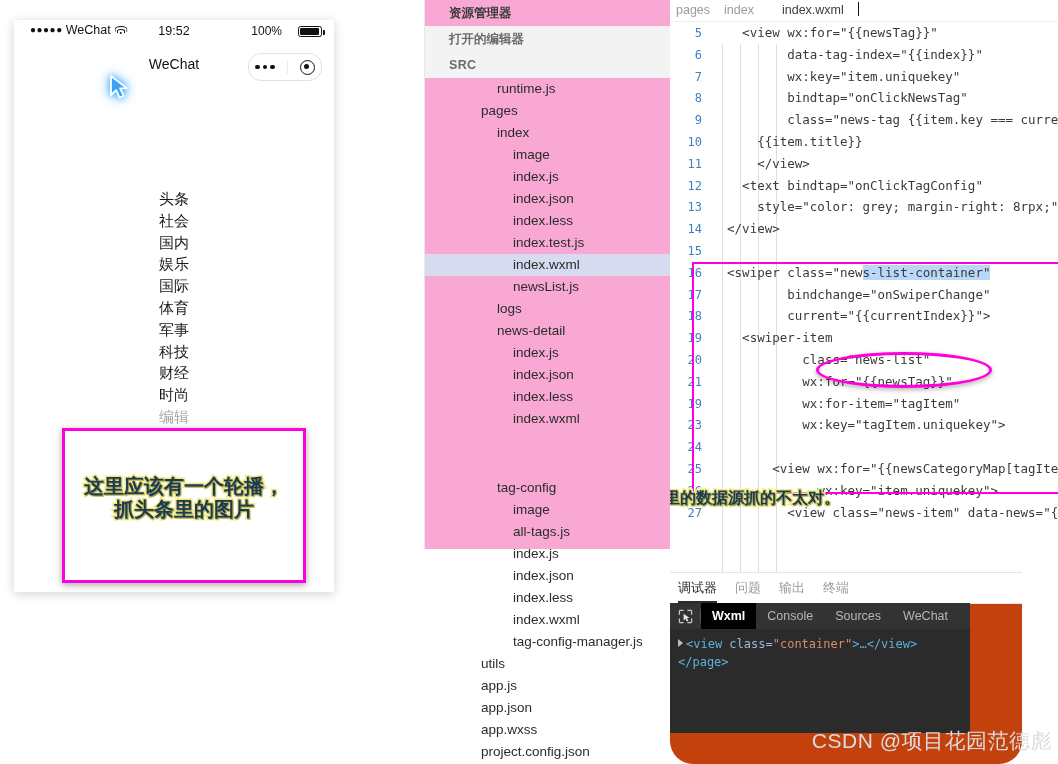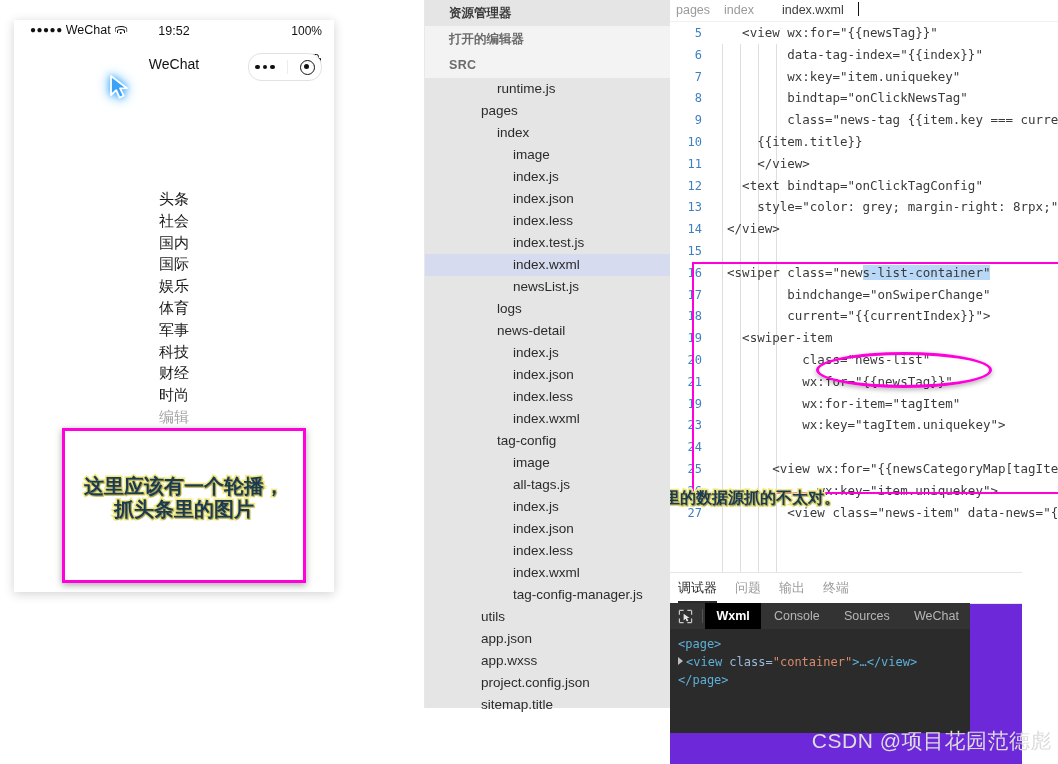--- a/index.html
+++ b/index.html
@@ -29,21 +29,21 @@
   }
   #status-left{position:absolute;left:16px;top:3px;display:flex;align-items:center;gap:3px;}
   .dots{letter-spacing:.5px;font-size:10px;line-height:1;}
   #carrier{font-size:12.5px;}
   .wifi-ico{display:inline-block;width:12px;height:11px;position:relative;margin-left:1px;}
   .wifi-ico i{position:absolute;border:1.4px solid #111;border-bottom:none;border-radius:50% 50% 0 0;left:50%;transform:translateX(-50%);}
   .wifi-ico i:nth-child(1){width:11px;height:5px;top:1px;}
   .wifi-ico i:nth-child(2){width:6px;height:3px;top:4px;}
   .wifi-ico i:nth-child(3){width:2.5px;height:2.5px;top:7px;background:#111;border:none;border-radius:50%;}
   #status-time{position:absolute;left:0;right:0;top:4px;text-align:center;font-size:12.5px;}
-  #status-right{position:absolute;right:12px;top:4px;display:flex;align-items:center;gap:16px;font-size:12px;flex-direction:column;}
+  #status-right{position:absolute;right:12px;top:4px;display:flex;align-items:center;gap:16px;font-size:12px;}
   .battery{width:24px;height:11px;border:1.3px solid #111;border-radius:2.5px;position:relative;box-sizing:border-box;}
   .battery:after{content:"";position:absolute;right:-3.5px;top:3px;width:2px;height:5px;background:#111;border-radius:0 1px 1px 0;}
   .battery .fill{position:absolute;left:1px;top:1px;bottom:1px;width:19px;background:#111;border-radius:1px;}
 
   #nav-bar{position:absolute;left:0;top:26px;width:320px;height:40px;}
   #nav-title{position:absolute;left:0;right:0;top:10px;text-align:center;font-size:14px;color:#111;}
   #capsule{
     position:absolute;right:12px;top:7px;width:72px;height:26px;
     border:1px solid #e2e2e2;border-radius:13px;background:#fff;
     display:flex;align-items:center;justify-content:space-around;
@@ -76,22 +76,22 @@
     paint-order:stroke fill;
     text-shadow:1px 1px 1px rgba(0,0,0,.35);
   }
   #swiper-anno{
     position:absolute;left:0;right:0;top:44px;text-align:center;
     font-size:20px;line-height:23px;
   }
 
   
   #explorer{
-    position:absolute;left:424px;top:0;width:246px;height:708px;
-    background:#e5e5e5;
+    position:absolute;left:424px;top:0;width:246px;height:549px;
+    background:#f9a8d4;
     border-left:1px solid #e8e8e8;
     font-size:13px;color:#2b2b2b;
   }
   #exp-title{height:26px;line-height:26px;padding-left:24px;font-size:12.5px;color:#3b3b3b;font-weight:bold;}
   .exp-section{height:26px;line-height:26px;background:#f3f3f3;color:#6b6b6b;font-weight:bold;font-size:12.5px;}
   #exp-openeditors{padding-left:24px;}
   #exp-src{padding-left:24px;letter-spacing:.3px;}
   .tree{position:relative;}
   .tree-row{height:22px;line-height:22px;white-space:nowrap;color:#2b2b2b;font-size:13.5px;}
   .tree-row.sel{background:#d6dbf0;}
@@ -128,28 +128,28 @@
     position:absolute;left:146px;top:330px;width:170px;height:30px;
     border:3px solid #ff00dd;border-radius:50%;
     box-shadow:0 2px 5px rgba(0,0,0,.3);
     pointer-events:none;
   }
   #code-anno{
     position:absolute;left:-22px;top:466px;font-size:16px;line-height:20px;white-space:nowrap;
   }
 
   
-  #bottom-panel{position:absolute;left:670px;top:572px;width:352px;height:192px;background:#6d28d9;}
+  #bottom-panel{position:absolute;left:670px;top:572px;width:352px;height:192px;background:#c2410c;border-radius:23px;}
   #panel-tabs{height:30px;border-top:1px solid #e6e6e6;border-bottom:1px solid #e6e6e6;display:flex;align-items:center;padding-left:8px;gap:18px;background:#fff;}
   .ptab{font-size:13px;color:#9b9b9b;height:30px;line-height:30px;position:relative;}
   .ptab.active{color:#2b2b2b;}
   .ptab.active:after{content:"";position:absolute;left:0;right:0;bottom:0;height:2px;background:#2b2b2b;}
 
   #devtools{position:absolute;left:0;top:31px;width:300px;height:130px;background:#2b2b2b;}
-  #dt-tabs{height:26px;display:flex;align-items:stretch;background:#333;justify-content:space-between;}
+  #dt-tabs{height:26px;display:flex;align-items:stretch;background:#333;}
   #dt-inspect{width:30px;display:flex;align-items:center;justify-content:center;}
   #dt-sep{width:1px;background:#555;margin:6px 0;}
   .dtab{padding:0 11px;display:flex;align-items:center;font-size:12.5px;color:#b6b6b6;}
   .dtab.active{background:#000;color:#fff;font-weight:bold;}
   #dt-body{padding:6px 8px;font-family:"DejaVu Sans Mono","Liberation Mono",monospace;font-size:12px;line-height:18px;color:#8ab4f8;}
   .dt-row{white-space:pre;}
   .tri{display:inline-block;width:0;height:0;border-left:5px solid #bdbdbd;border-top:4px solid transparent;border-bottom:4px solid transparent;margin-right:3px;vertical-align:1px;}
   .tag{color:#5db0d7;}
   .attr{color:#9bbbdc;}
   .attrval{color:#d88c6a;}
@@ -204,22 +204,22 @@
       <div id="cursor">
         <svg width="34" height="34" viewBox="0 0 34 34">
           <path d="M9 6 L9 25 L14.2 20.2 L17.6 27.6 L21.6 25.7 L18.1 18.4 L25 18.2 Z" fill="#3da2f5" stroke="#ffffff" stroke-width="1.8" stroke-linejoin="round"></path>
         </svg>
       </div>
 
       <div id="tag-list">
           <div class="tag-item">头条</div>
           <div class="tag-item">社会</div>
           <div class="tag-item">国内</div>
+          <div class="tag-item">娱乐</div>
           <div class="tag-item">国际</div>
-          <div class="tag-item">娱乐</div>
           <div class="tag-item">体育</div>
           <div class="tag-item">军事</div>
           <div class="tag-item">科技</div>
           <div class="tag-item">财经</div>
           <div class="tag-item">时尚</div>
           <div class="tag-item grey">编辑</div>
         </div>
 
       <div id="swiper-box">
         <div id="swiper-anno" class="anno-text">
@@ -245,29 +245,30 @@
         <div class="tree-row" style="padding-left: 88px;"><span>index.less</span></div>
         <div class="tree-row" style="padding-left: 88px;"><span>index.test.js</span></div>
         <div class="tree-row sel" style="padding-left: 88px;"><span>index.wxml</span></div>
         <div class="tree-row" style="padding-left: 88px;"><span>newsList.js</span></div>
         <div class="tree-row" style="padding-left: 72px;"><span>logs</span></div>
         <div class="tree-row" style="padding-left: 72px;"><span>news-detail</span></div>
         <div class="tree-row" style="padding-left: 88px;"><span>index.js</span></div>
         <div class="tree-row" style="padding-left: 88px;"><span>index.json</span></div>
         <div class="tree-row" style="padding-left: 88px;"><span>index.less</span></div>
         <div class="tree-row" style="padding-left: 88px;"><span>index.wxml</span></div>
-        <div class="tree-row" style="padding-left: 72px;"><span>tag-config</span></div>
+        <div class="tree-row" style="padding-left: 72px; margin-top: 47px;"><span>tag-config</span></div>
         <div class="tree-row" style="padding-left: 88px;"><span>image</span></div>
         <div class="tree-row" style="padding-left: 88px;"><span>all-tags.js</span></div>
         <div class="tree-row" style="padding-left: 88px;"><span>index.js</span></div>
         <div class="tree-row" style="padding-left: 88px;"><span>index.json</span></div>
         <div class="tree-row" style="padding-left: 88px;"><span>index.less</span></div>
         <div class="tree-row" style="padding-left: 88px;"><span>index.wxml</span></div>
         <div class="tree-row" style="padding-left: 88px;"><span>tag-config-manager.js</span></div>
         <div class="tree-row" style="padding-left: 56px;"><span>utils</span></div>
+        <div class="tree-row" style="padding-left: 56px;"><span>app.js</span></div>
         <div class="tree-row" style="padding-left: 56px;"><span>app.json</span></div>
         <div class="tree-row" style="padding-left: 56px;"><span>app.wxss</span></div>
         <div class="tree-row" style="padding-left: 56px;"><span>project.config.json</span></div>
         <div class="tree-row" style="padding-left: 56px;"><span>sitemap.title</span></div>
       </div>
   </div>
 
   <div id="editor">
     <div id="breadcrumb"><span class="crumb">pages</span><span class="crumb">index</span><span class="crumb active">index.wxml</span><span class="caret"></span></div>
     <div id="code">
@@ -324,21 +325,20 @@
             <path d="M6 5 L6 12.2 L8 10.3 L9.4 13.2 L11 12.4 L9.6 9.6 L12.3 9.5 Z" fill="#e8e8e8"></path>
           </svg>
         </div>
         <div id="dt-sep"></div>
       <div class="dtab active">Wxml</div>
           <div class="dtab">Console</div>
           <div class="dtab">Sources</div>
           <div class="dtab">WeChat</div>
         </div>
       <div id="dt-body">
-        <div class="dt-row"><span class="tag">&lt;page&gt;</span></div>
         <div class="dt-row"><span class="tri"></span><span class="tag">&lt;view </span><span class="attr">class=</span><span class="attrval">"container"</span><span class="tag">&gt;…&lt;/view&gt;</span></div>
         <div class="dt-row"><span class="tag">&lt;/page&gt;</span></div>
       </div>
 
     </div>
   </div>
 
   <div id="watermark">CSDN @项目花园范德彪</div>
 </div>
 

